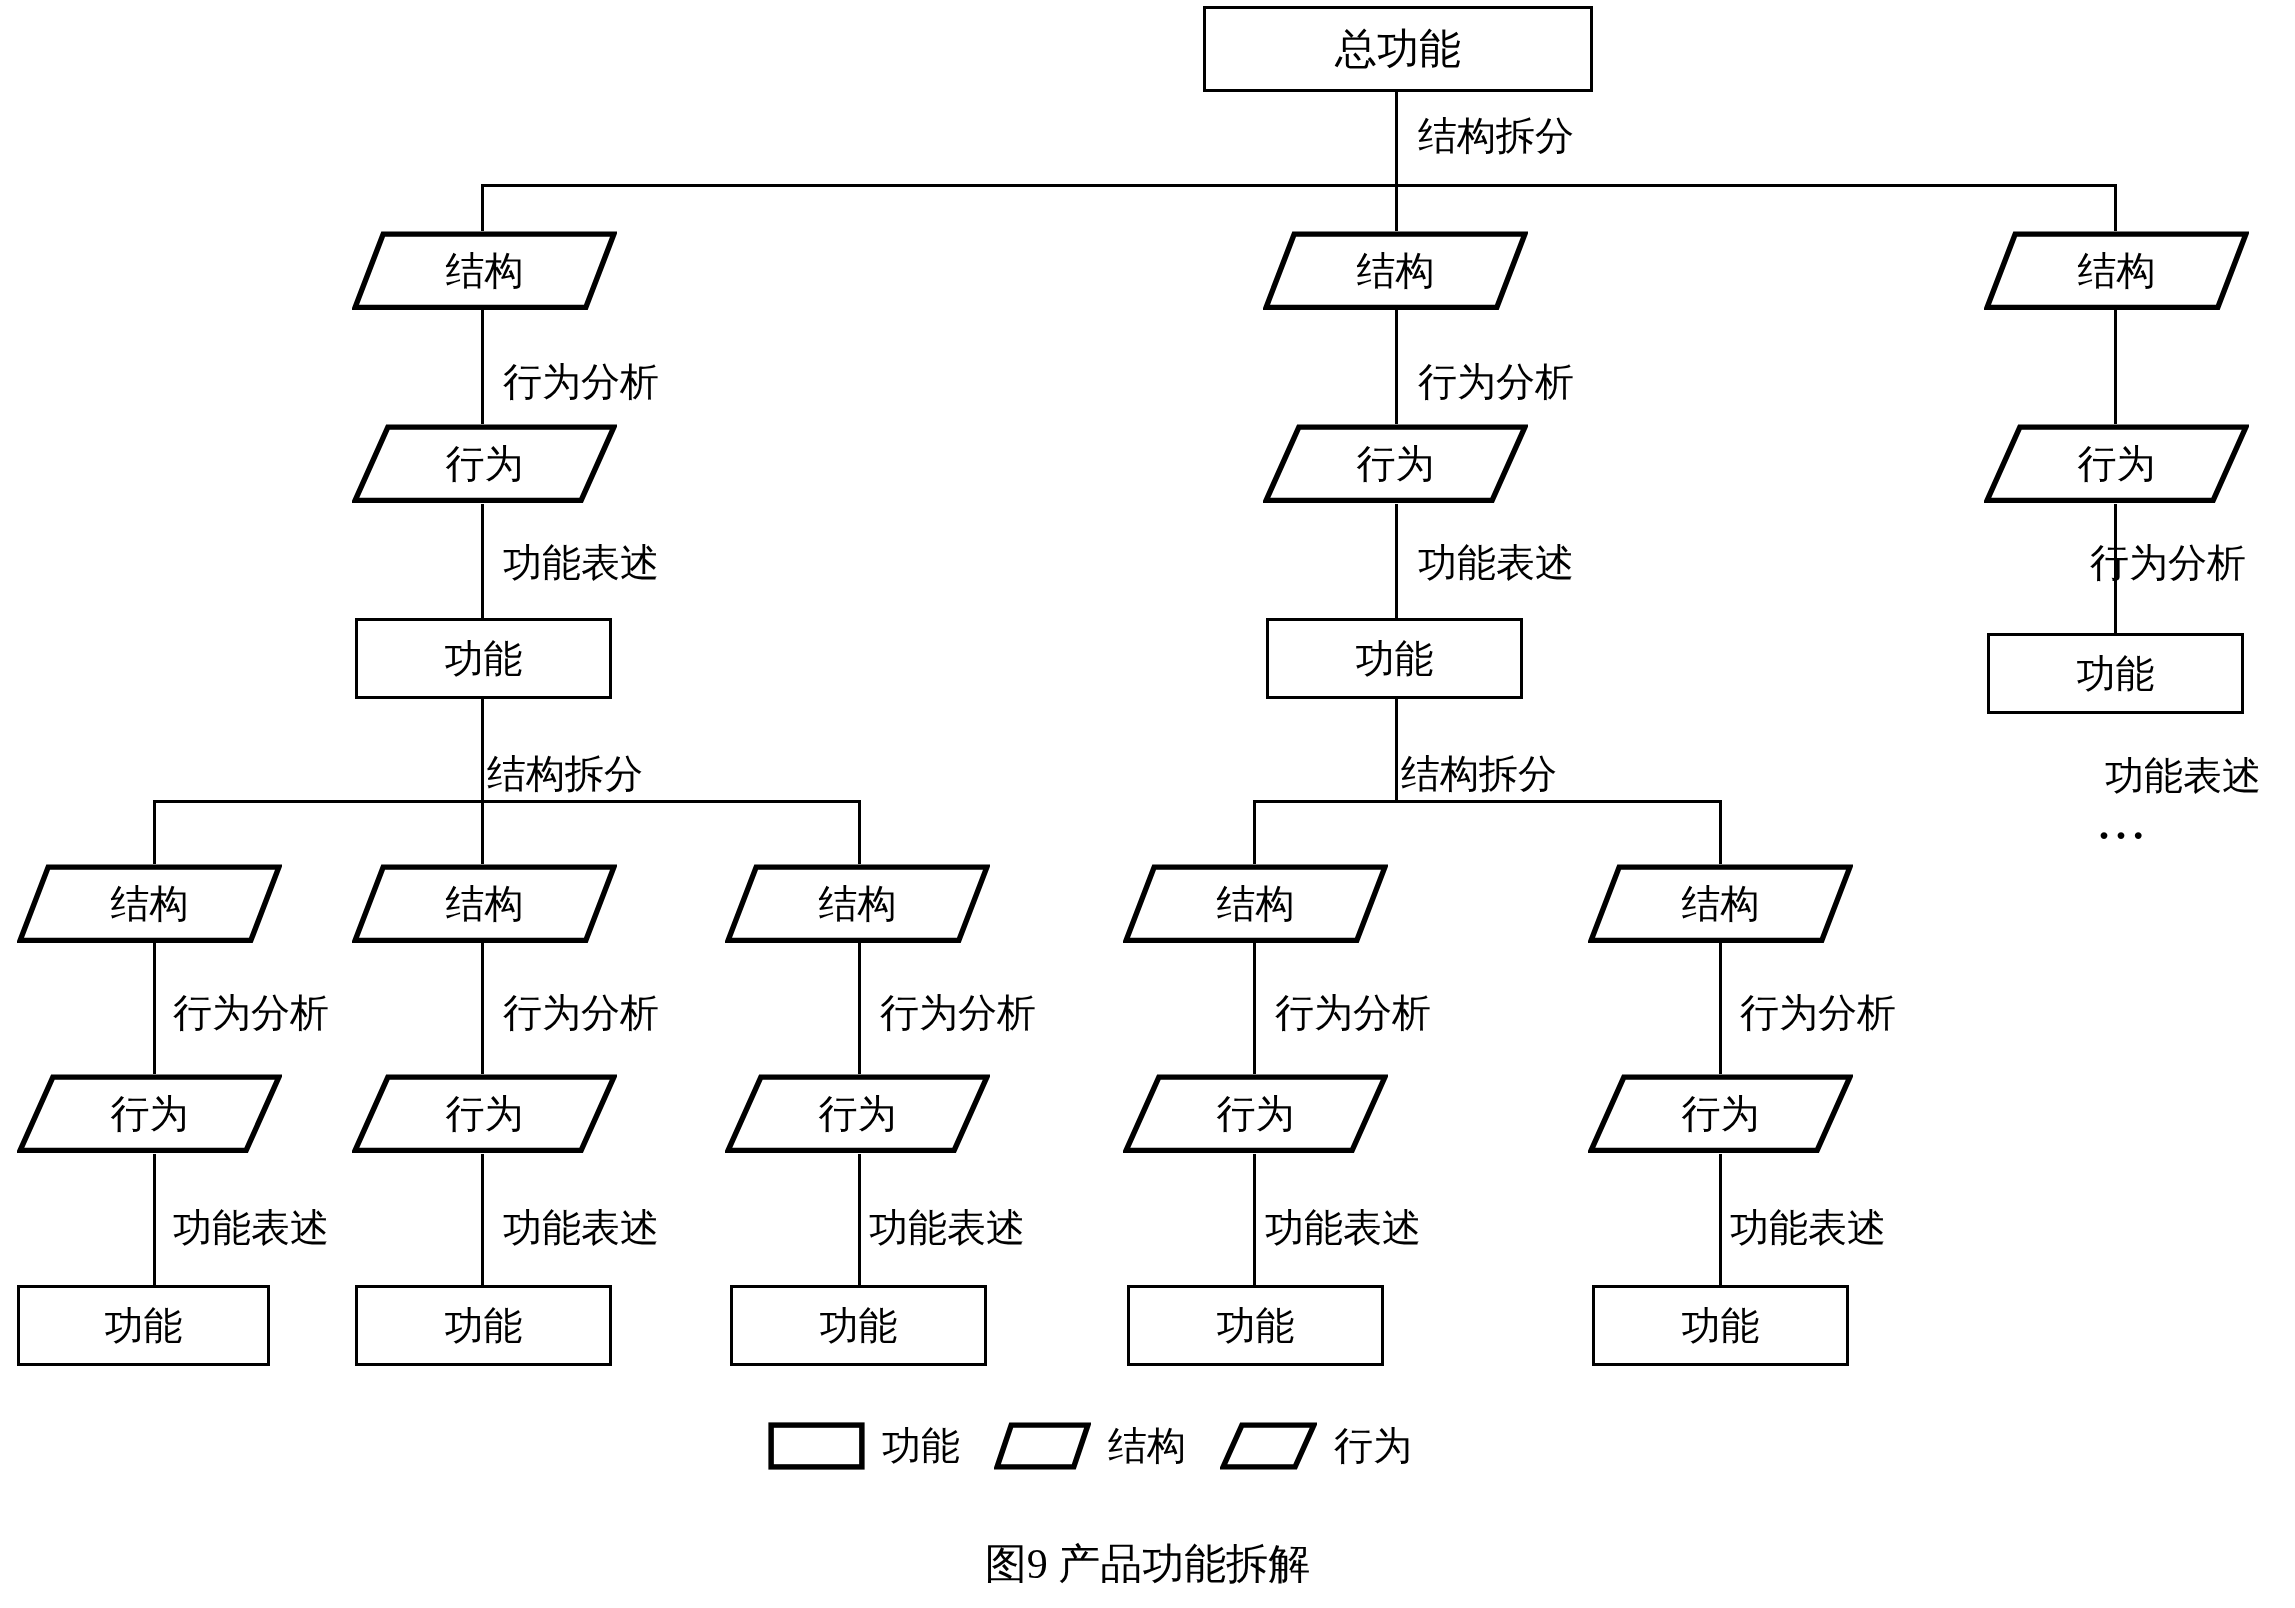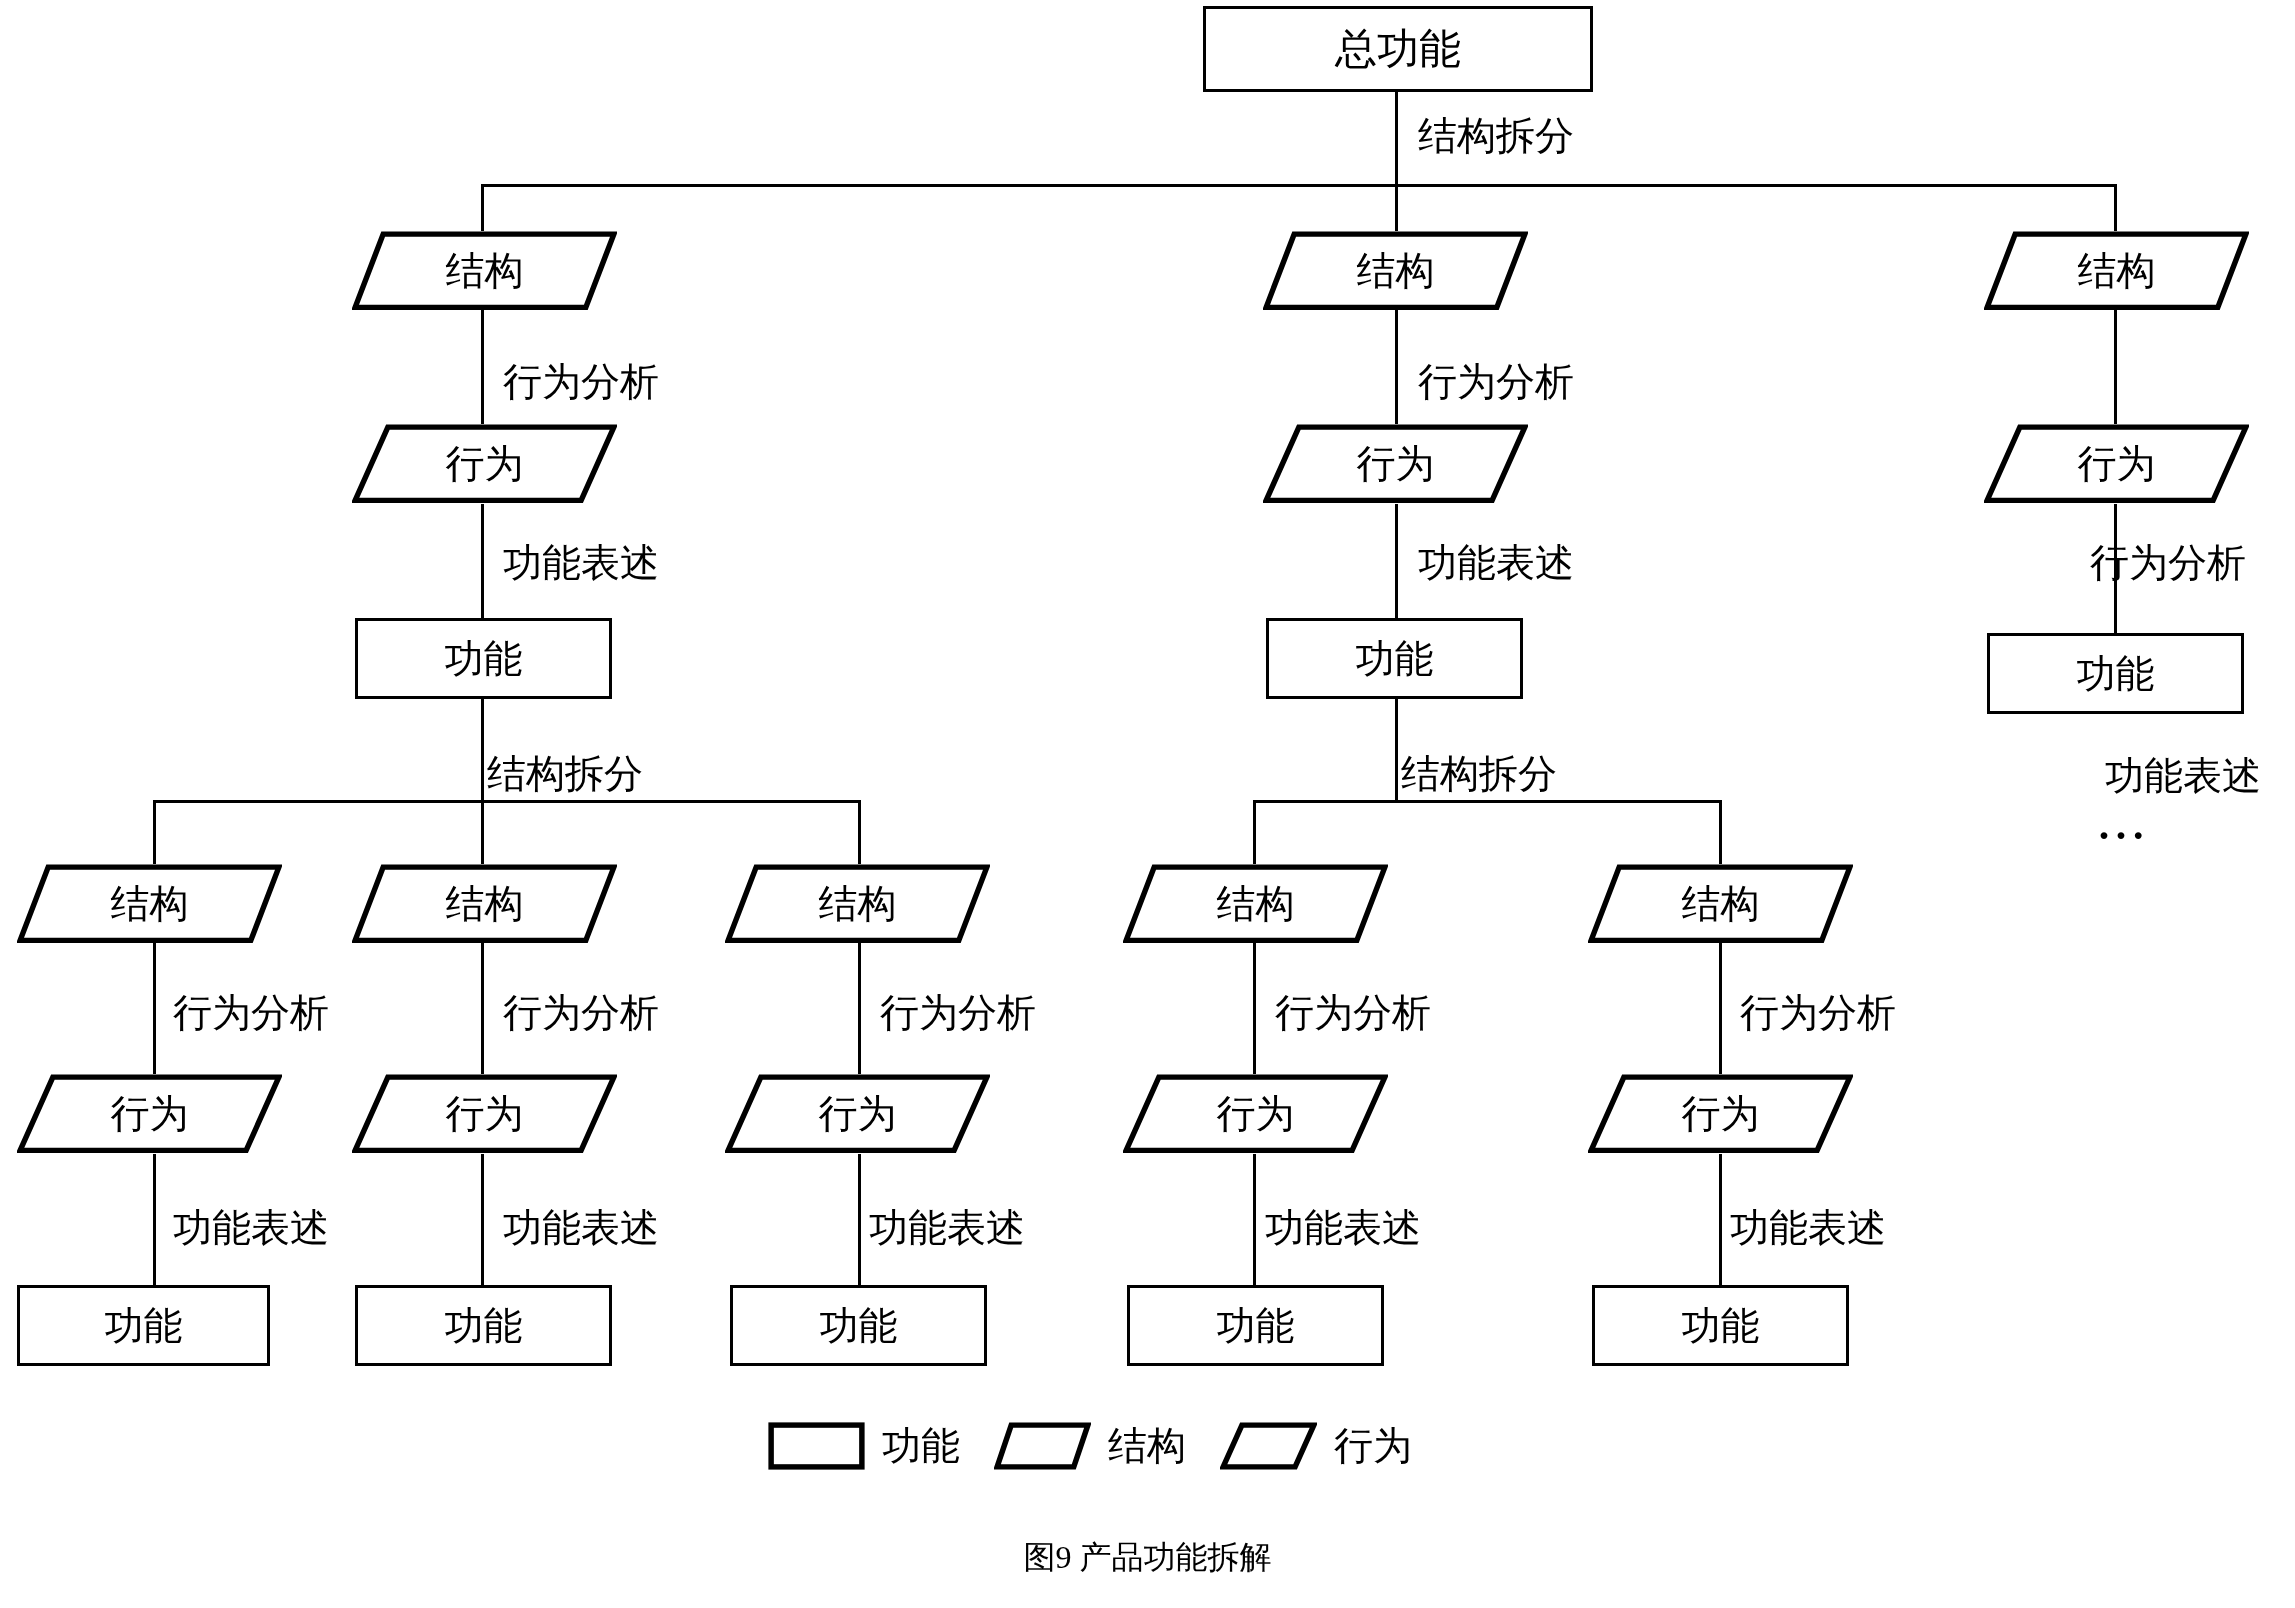--- a/index.html
+++ b/index.html
@@ -260,16 +260,16 @@
     <div class="lg-item">
       <div class="lg-shape">
         <svg viewBox="0 0 124 62" preserveAspectRatio="none" width="97" height="48">
           <polygon points="28,4 120,4 96,58 4,58" fill="#fff" stroke="#000" stroke-width="7"></polygon>
         </svg>
       </div>
       <div class="lg-text" style="font-size:39px;">行为</div>
     </div>
   </div>
 
-  <div class="caption" style="left:0;top:1536px;width:2295px;font-size:32px;">图9  产品功能拆解</div>
+  <div class="caption" style="left:0;top:1536px;width:2295px;font-size:42px;">图9  产品功能拆解</div>
 
 </div>
 
 
 </body></html>

